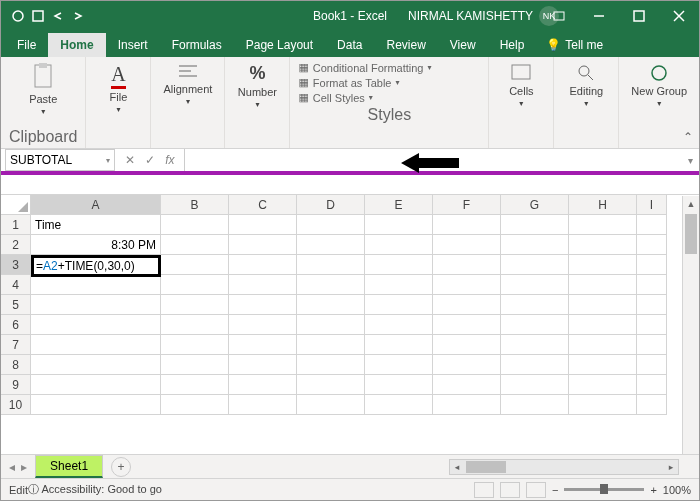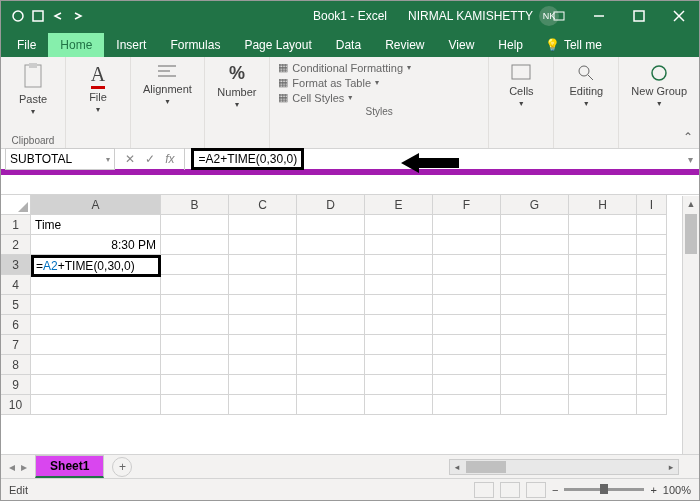--- a/index.html
+++ b/index.html
@@ -12,35 +12,35 @@
 .titlebar .title { position: absolute; left: 50%; transform: translateX(-50%); }
 .titlebar .user { position: absolute; right: 140px; display: flex; align-items: center; gap: 6px; }
 .titlebar .avatar { width: 20px; height: 20px; border-radius: 50%; background: #4a8a65; display: flex; align-items: center; justify-content: center; font-size: 9px; }
 .titlebar .wincontrols { position: absolute; right: 0; display: flex; height: 100%; }
 .titlebar .winbtn { width: 40px; display: flex; align-items: center; justify-content: center; }
 .titlebar .winbtn svg { stroke: #fff; }
 
 
 .ribbon-tabs { height: 26px; background: #217346; display: flex; align-items: flex-end; padding-left: 4px; color: #fff; font-size: 12px; }
 .ribbon-tab { padding: 5px 12px; cursor: pointer; margin-top: 16px; }
-.ribbon-tab.active { background: #86efac; color: #217346; }
+.ribbon-tab.active { background: #e5e5e5; color: #217346; font-weight: bold; }
 .ribbon-tabs .tellme { display: flex; align-items: center; gap: 4px; padding: 5px 10px; }
 
 
 .ribbon { height: 92px; background: #f3f2f1; border-bottom: 1px solid #d4d4d4; display: flex; font-size: 11px; color: #444; position: relative; }
 .ribbon-group { border-right: 1px solid #e1dfdd; padding: 4px 8px 2px 8px; display: flex; flex-direction: column; justify-content: space-between; align-items: center; }
-.group-label { font-size: 10px; color: #666; text-align: center; padding-top: 2px; }
+.group-label { font-size: 16px; color: #666; text-align: center; padding-top: 2px; }
 .ribbon-btn { display: flex; flex-direction: column; align-items: center; justify-content: center; gap: 2px; padding: 2px 4px; min-width: 48px; }
 .styles-group { flex: 1; display: flex; flex-direction: column; padding: 4px 8px 2px 8px; border-right: 1px solid #e1dfdd; }
 .styles-list { display: flex; flex-direction: column; gap: 2px; font-size: 11px; color: #666; }
 .styles-list .sitem { display: flex; align-items: center; gap: 4px; }
 .ribbon .collapse { position: absolute; right: 6px; bottom: 4px; font-size: 12px; color: #666; }
 
 
-.formula-row { height: 26px; border-bottom: 6px solid #a21caf; display: flex; align-items: center; font-size: 12px; position: relative; }
+.formula-row { height: 26px; border-bottom: 4px solid #a21caf; display: flex; align-items: center; font-size: 12px; position: relative; }
 .namebox { width: 110px; height: 22px; border: 1px solid #ccc; margin-left: 4px; display: flex; align-items: center; padding: 0 4px; justify-content: space-between; }
 .fb-controls { display: flex; align-items: center; gap: 10px; padding: 0 10px; color: #888; border-right: 1px solid #ccc; height: 22px; }
 .fx { font-style: italic; font-size: 12px; }
 .formula-input { flex: 1; height: 22px; padding: 0 6px; display: flex; align-items: center; }
 .formula-highlight { border: 3px solid #000; padding: 1px 4px; display: inline-block; }
 .formula-row .expand { position: absolute; right: 6px; color: #888; font-size: 10px; }
 
 
 .arrow { position: absolute; }
 .arrow svg { fill: #000; }
@@ -61,21 +61,21 @@
 .col-I { width: 30px; }
 
 .col-header.active-col, .row-header.active-row { background: #d2d2d2; }
 
 .cell-edit { border: 3px solid #000; position: absolute; left: 30px; top: 60px; width: 130px; height: 22px; background: #fff; font-size: 12px; padding: 0 2px; display: flex; align-items: center; z-index: 5; }
 .cell-edit .ref { color: #0070c0; }
 
 
 .sheet-tabs { position: absolute; bottom: 22px; left: 0; right: 0; height: 24px; border-top: 1px solid #d4d4d4; display: flex; align-items: center; background: #f3f2f1; font-size: 12px; }
 .sheet-nav { display: flex; gap: 6px; padding: 0 8px; color: #888; }
-.sheet-tab { padding: 3px 14px; background: #d946ef; border: 1px solid #ccc; border-bottom: 2px solid #217346; font-weight: 700; }
+.sheet-tab { padding: 3px 14px; background: #bef264; border: 1px solid #ccc; border-bottom: 2px solid #217346; font-weight: 400; }
 .sheet-add { width: 20px; height: 20px; border: 1px solid #ccc; border-radius: 50%; display: flex; align-items: center; justify-content: center; margin-left: 8px; color: #666; }
 .hscroll { position: absolute; right: 20px; width: 230px; height: 16px; background: #e8e8e8; border: 1px solid #ccc; display: flex; align-items: center; }
 .hscroll .thumb { width: 40px; height: 12px; background: #c0c0c0; margin-left: 2px; }
 .hscroll .arr { width: 14px; text-align: center; color: #666; font-size: 9px; }
 
 
 .statusbar { position: absolute; bottom: 0; left: 0; right: 0; height: 22px; background: #f3f2f1; border-top: 1px solid #d4d4d4; display: flex; align-items: center; justify-content: space-between; font-size: 11px; color: #444; padding: 0 8px; }
 .statusbar .left { display: flex; gap: 0; align-items: center; }
 .statusbar .right { display: flex; gap: 6px; align-items: center; }
 .view-btn { width: 20px; height: 16px; border: 1px solid #ccc; }
@@ -258,23 +258,20 @@
 <div class="formula-row">
   <div class="namebox">
     <span>SUBTOTAL</span>
     <span style="font-size:8px;color:#888">▾</span>
   </div>
   <div class="fb-controls">
     <span>✕</span>
     <span>✓</span>
     <span class="fx">fx</span>
   </div>
-  <div class="formula-input">
-    <span class="formula-highlight">=A2+TIME(0,30,0)</span>
-  </div>
   <div class="expand">▾</div>
 </div>
 
 <div class="arrow" style="left:400px;top:150px;">
   <svg width="60" height="24">
       <polygon points="0,12 18,2 18,7 58,7 58,17 18,17 18,22"></polygon>
     </svg>
 </div>
 <div class="arrow" style="left:165px;top:248px;">
   <svg width="60" height="24">
@@ -444,20 +441,21 @@
     <div class="arr">◂</div>
     <div class="thumb"></div>
     <div style="flex:1"></div>
     <div class="arr">▸</div>
   </div>
 </div>
 
 <div class="statusbar">
   <div class="left">
     <span>Edit</span>
+    <span><span>ⓘ</span> <span>Accessibility: Good to go</span></span>
   </div>
   <div class="right">
     <div class="view-btn"></div>
     <div class="view-btn"></div>
     <div class="view-btn"></div>
     <span>−</span>
     <div class="zoom-slider">
         <div class="zthumb"></div>
       </div>
     <span>+</span>

